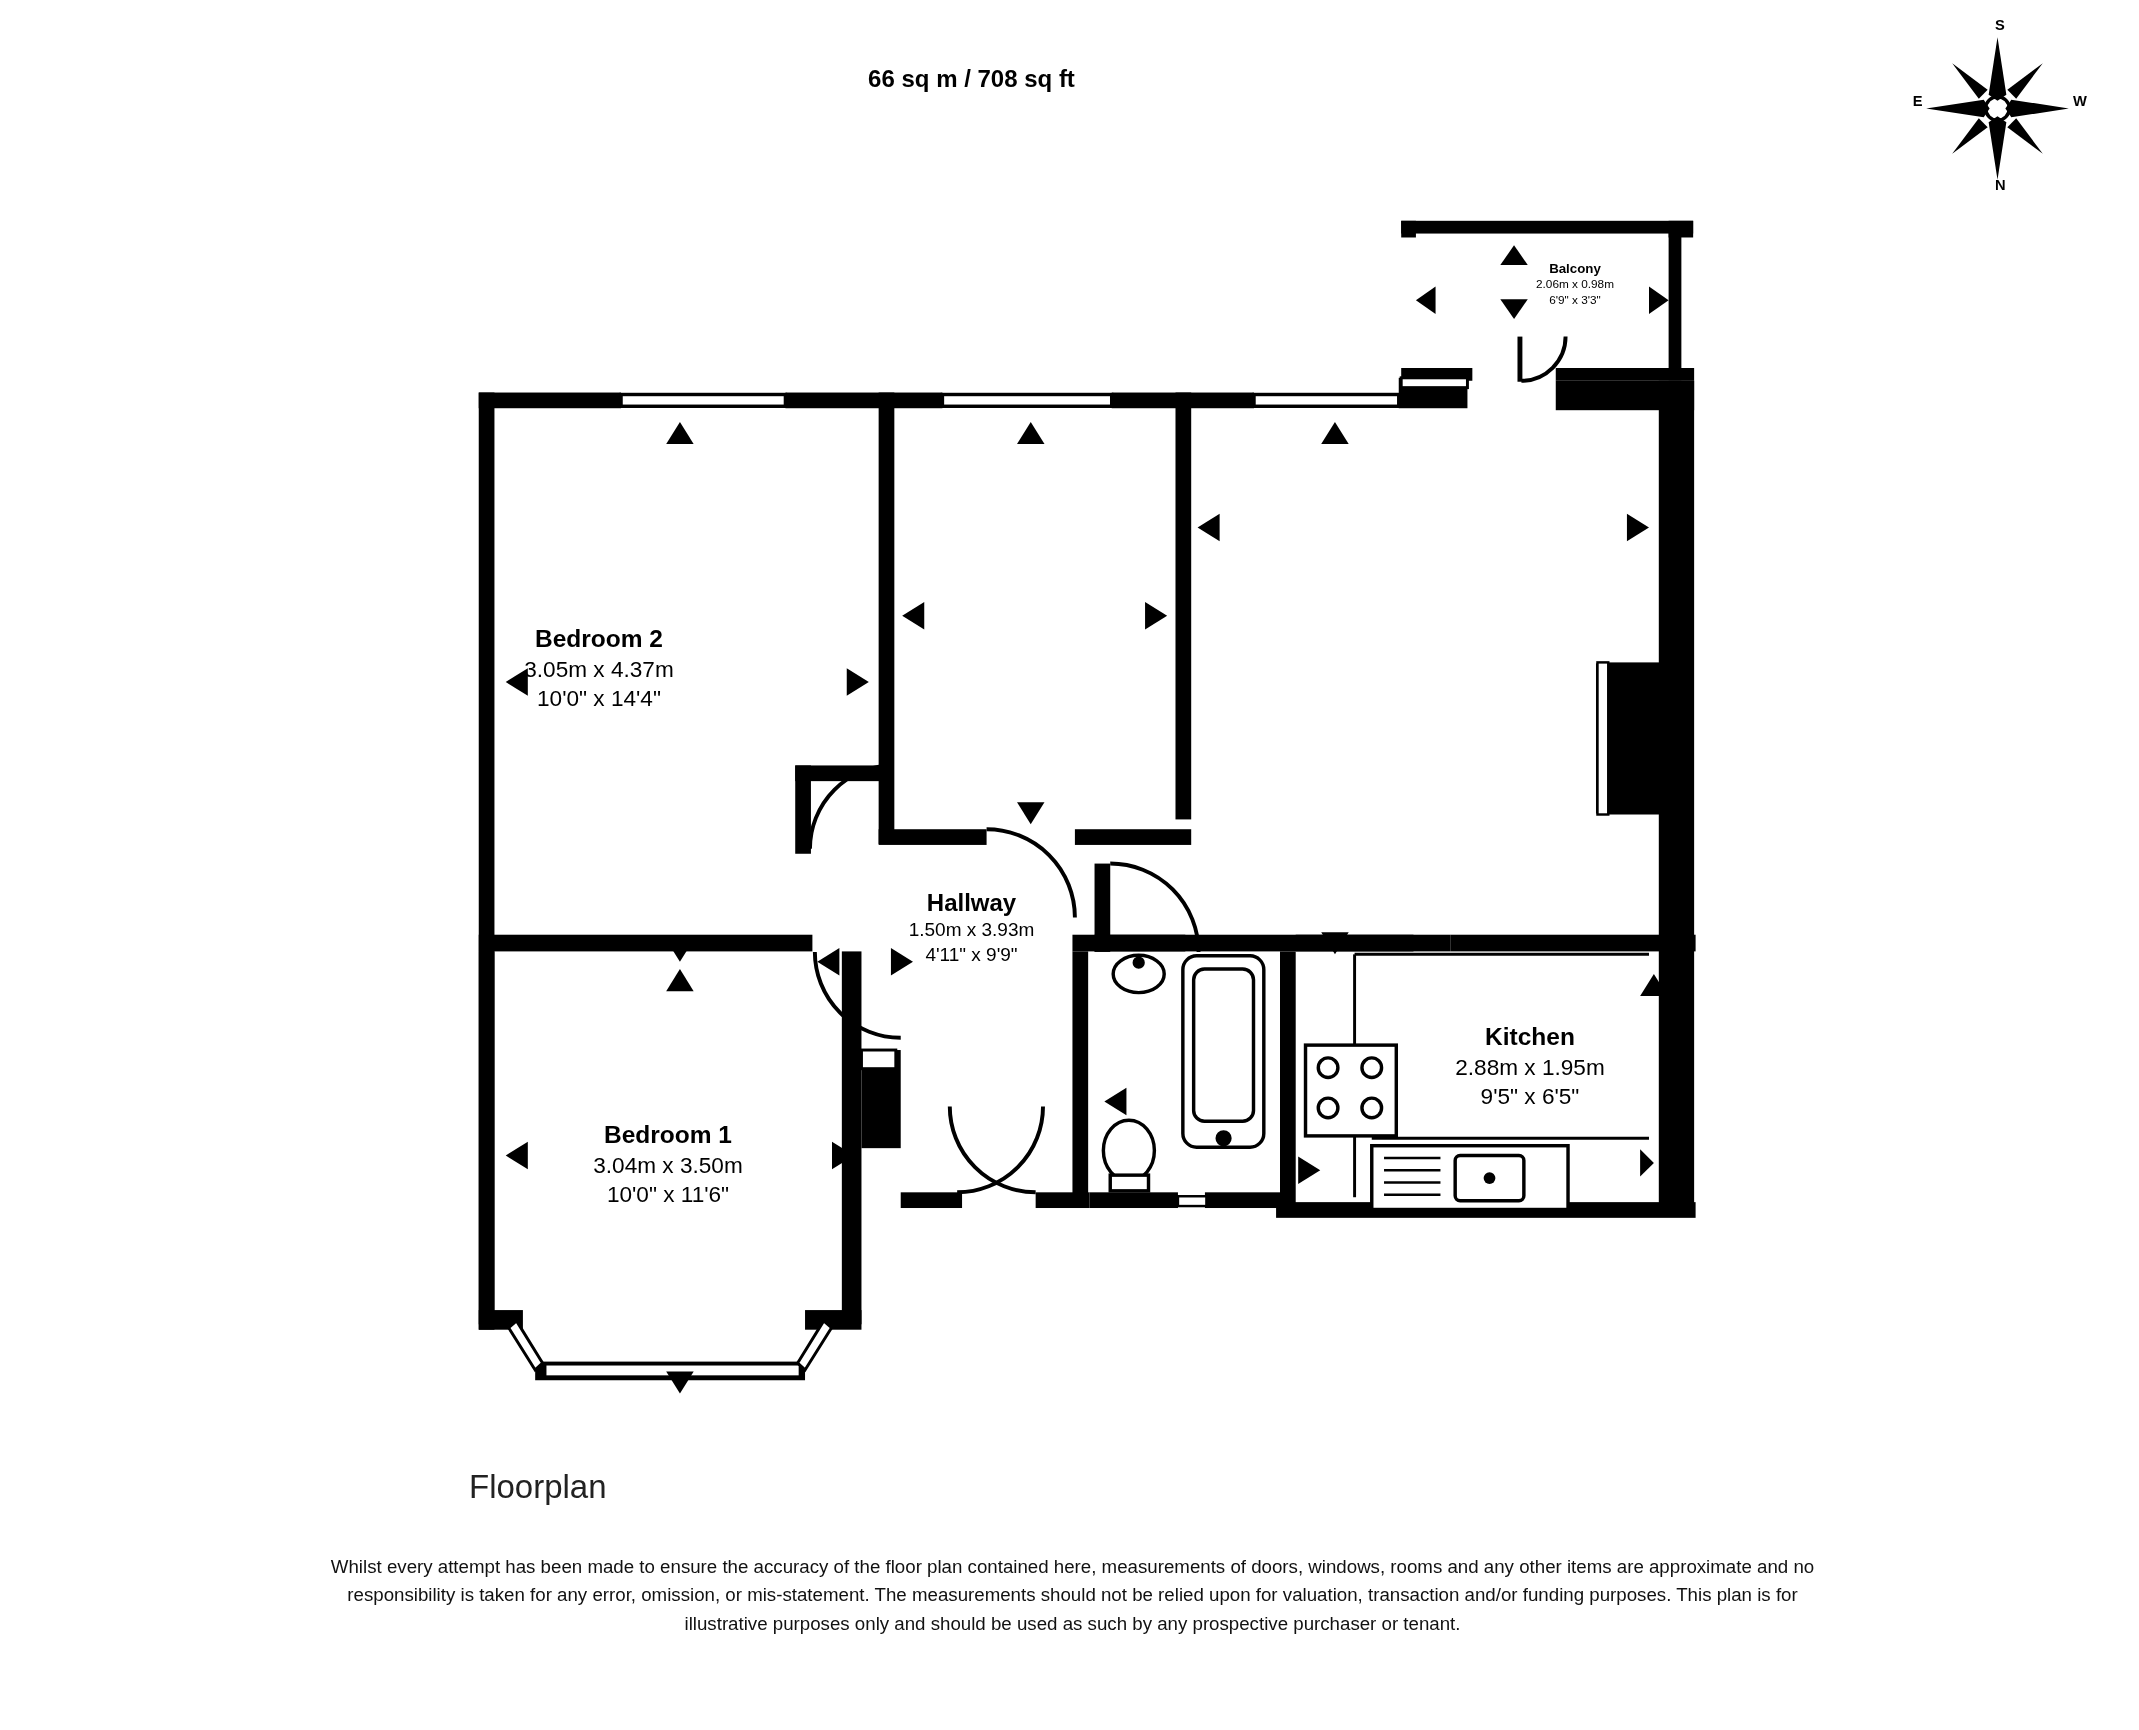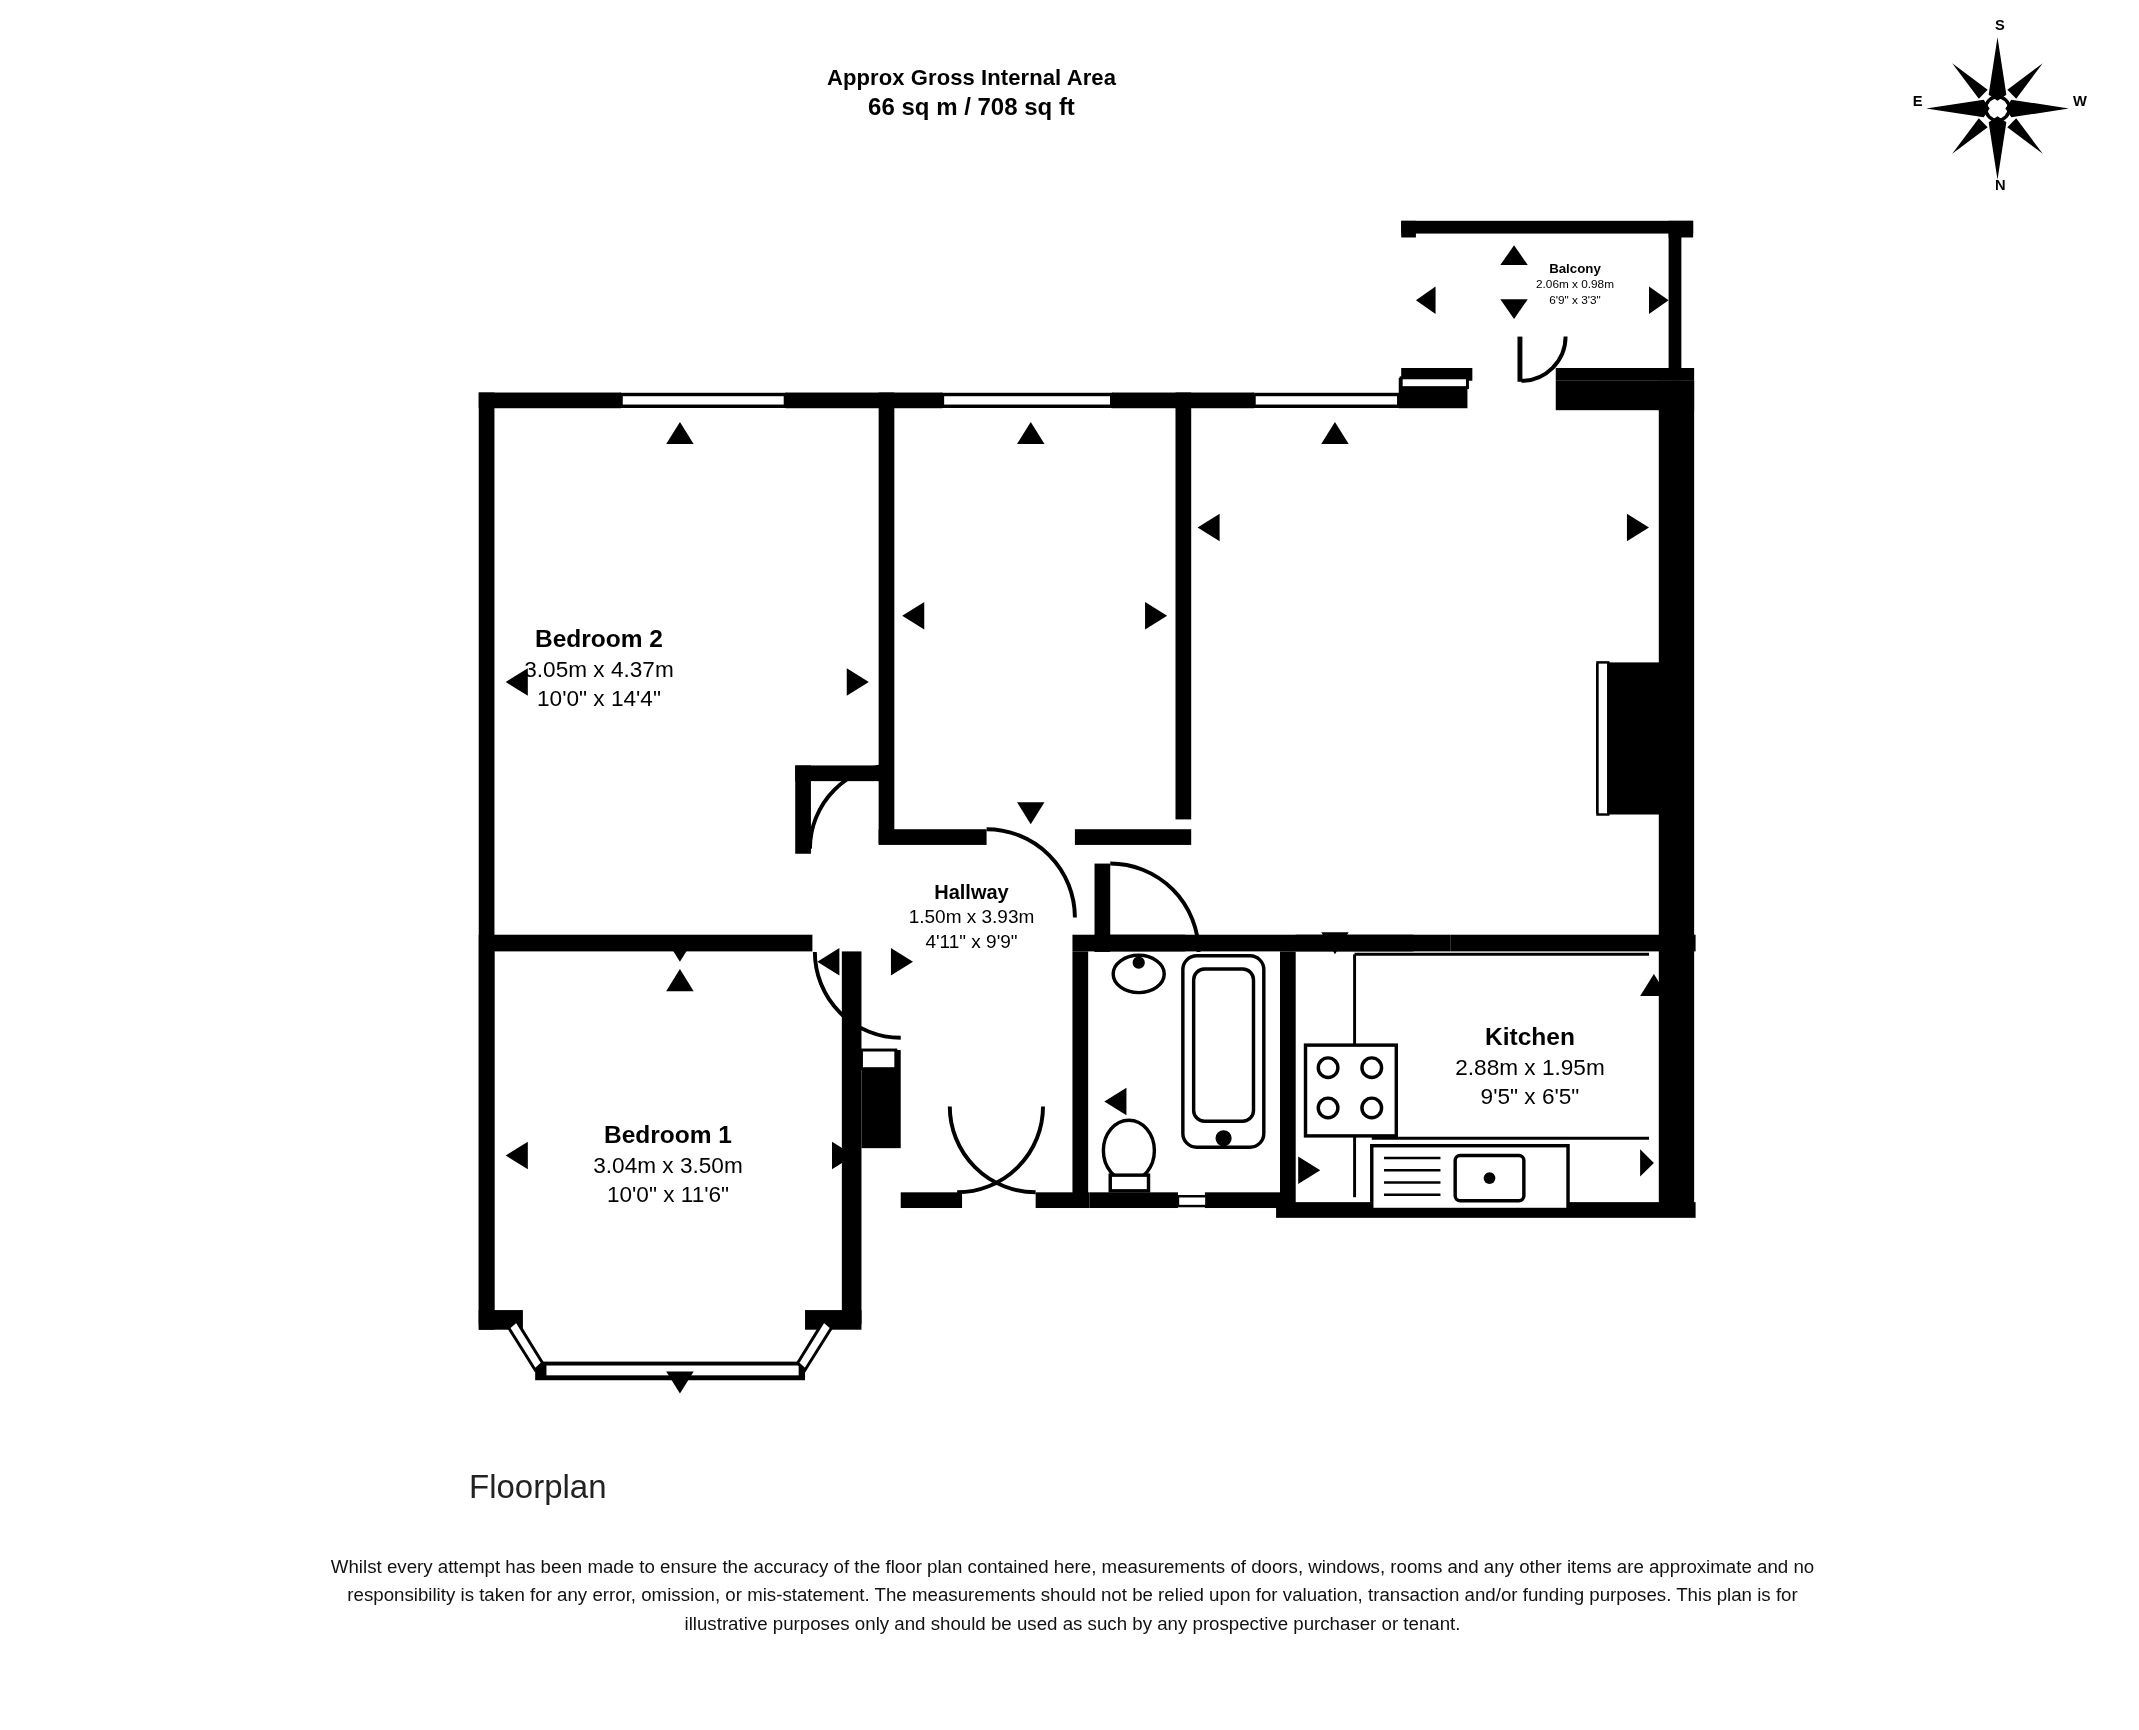--- a/index.html
+++ b/index.html
@@ -76,21 +76,21 @@
     line-height: 1.30;
     white-space: nowrap;
   }
   .room-label .name {
     font-size: 24.5px;
     font-weight: bold;
   }
   .room-label .dim {
     font-size: 22.6px;
   }
-  .room-label.small .name { font-size: 20px; }
+  .room-label.small .name { font-size: 24px; margin-top: 8px; }
   .room-label.small .dim  { font-size: 19px; }
   .room-label.tiny .name  { font-size: 13.3px; font-weight: bold; }
   .room-label.tiny .dim   { font-size: 11.8px; }
 
   
   #lbl-bed3     { left: 427px;  top: 623px; width: 344px; }
   #lbl-bed2     { left: 825px; top: 564px; width: 344px; }
   #lbl-living   { left: 1212px; top: 616px; width: 373px; }
   #lbl-hallway  { left: 834px; top: 879px; width: 275px; }
   #lbl-bed1     { left: 496px; top: 1119px; width: 344px; }
@@ -117,21 +117,20 @@
     line-height: 1.52;
     color: #111;
   }
 </style>
 </head>
 <body>
 
 <div class="sheet">
 
   <div class="header">
-    <div class="line1">Approx Gross Internal Area</div>
     <div class="line2">66 sq m / 708 sq ft</div>
   </div>
 
   <div class="compass">
     <svg width="187" height="187" viewBox="0 0 380 380">
       <g transform="translate(190,190)">
 
         <polygon points="0,-145 18,-28 0,-16 -18,-28" fill="#000"></polygon>
         <polygon points="0,145 18,28 0,16 -18,28" fill="#000"></polygon>
         <polygon points="-145,0 -28,-18 -16,0 -28,18" fill="#000"></polygon>

